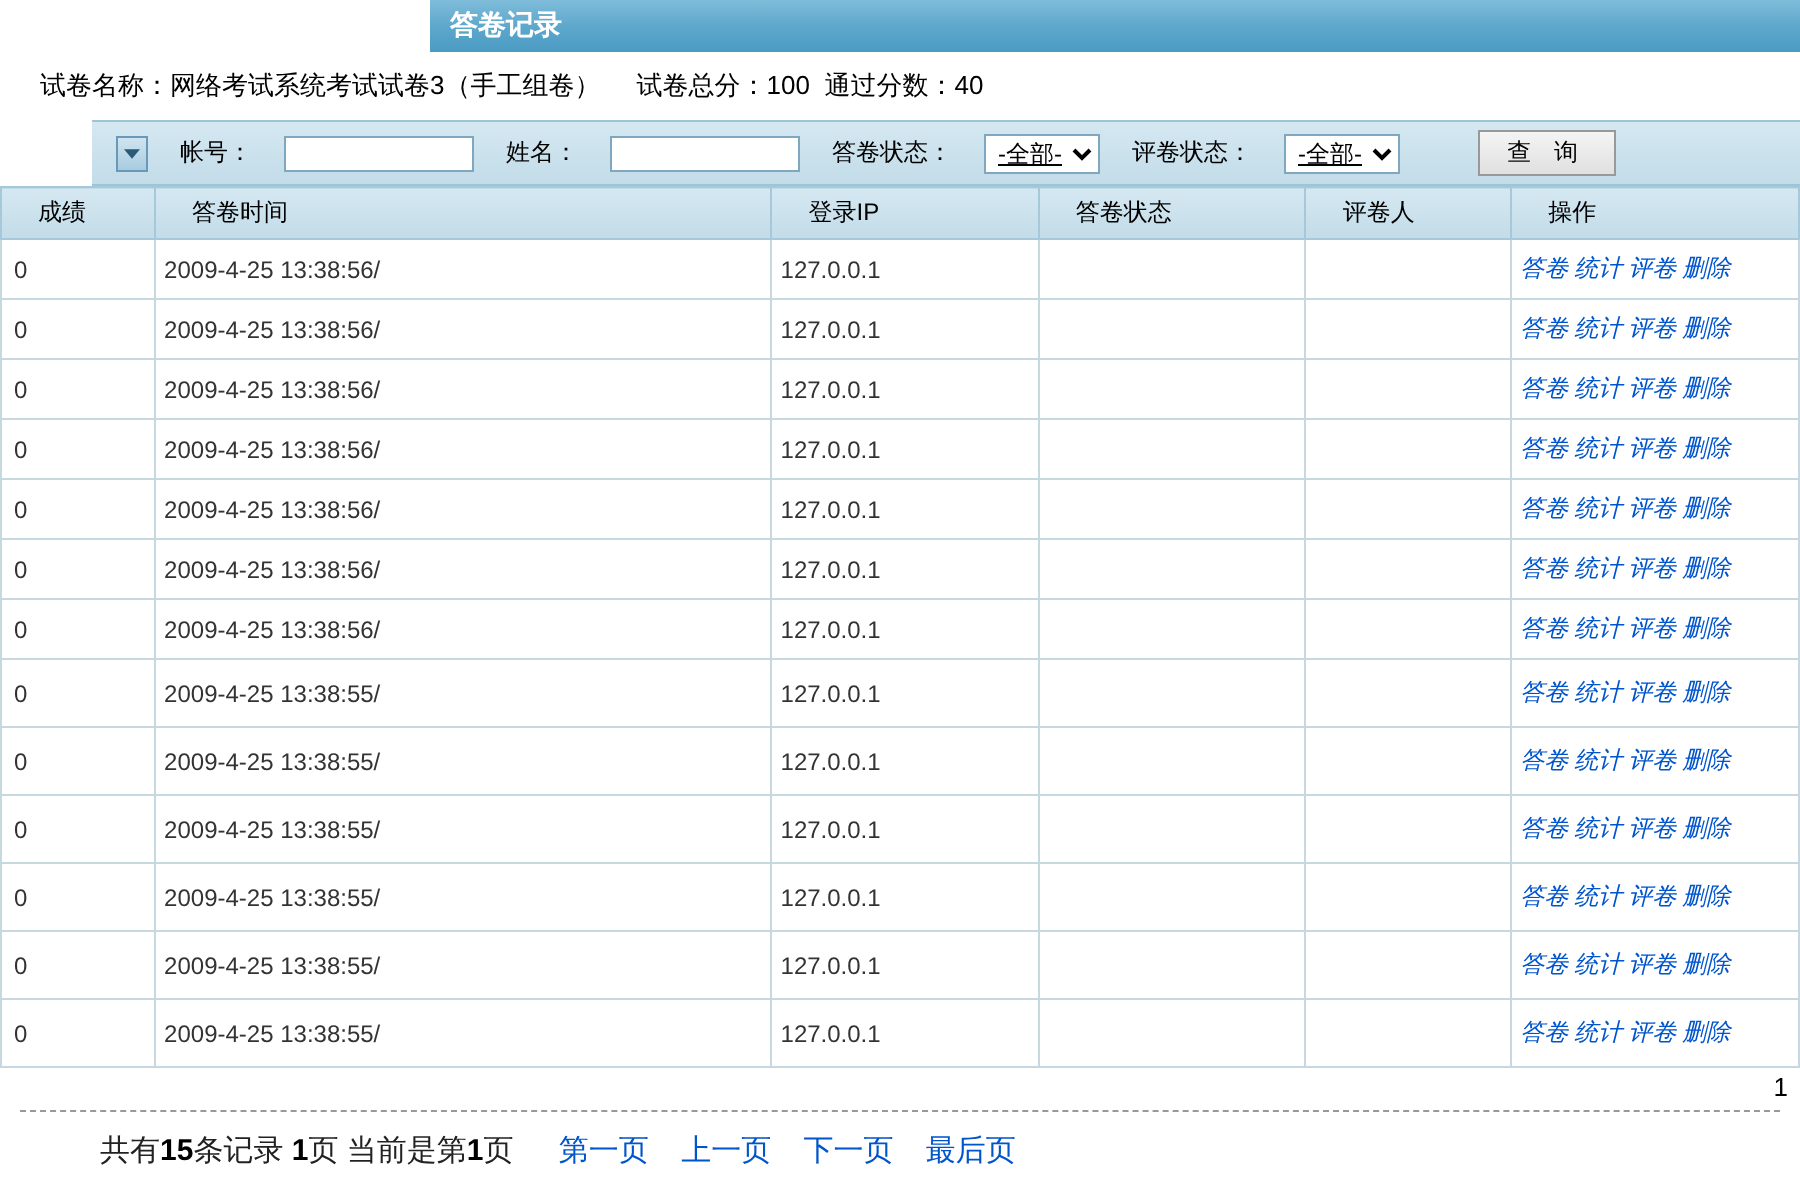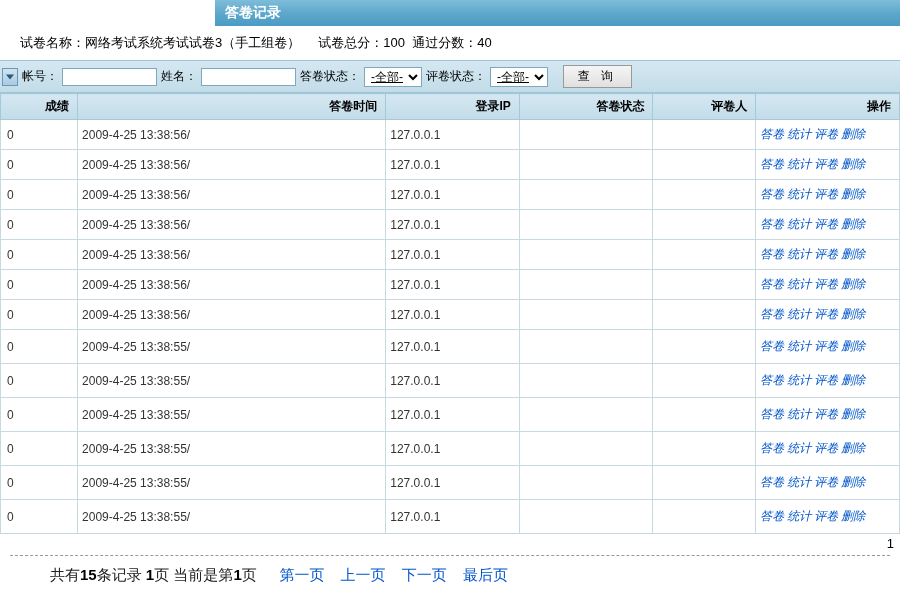--- a/index.html
+++ b/index.html
@@ -1,26 +1,26 @@
 <!DOCTYPE html>
 <html><head>
   <meta charset="utf-8">
   <style>
     * { box-sizing: border-box; margin: 0; padding: 0; }
     body { font-family: "SimSun", "Microsoft YaHei", Arial, sans-serif; font-size: 12px; background: #fff; width: 900px; }
     .title-bar { background: linear-gradient(to bottom, #7fbcda 0%, #5ea8cc 50%, #4a9bc4 100%); color: #fff; padding: 4px 10px; font-size: 14px; font-weight: bold; margin-left: 215px; }
     .info-bar { padding: 8px 20px; font-size: 13px; color: #000; }
-    .filter-bar { background: linear-gradient(to bottom, #d5e8f2 0%, #c2dce8 100%); border-top: 1px solid #9cc5d8; border-bottom: 1px solid #9cc5d8; padding: 4px 2px; display: flex; align-items: center; gap: 4px; }
+    .filter-bar { background: linear-gradient(to bottom, #d5e8f2 0%, #c2dce8 100%); border-top: 1px solid #9cc5d8; border-bottom: 1px solid #9cc5d8; padding: 4px 12px; display: flex; align-items: center; gap: 16px; margin-left: 46px; }
     .filter-bar select, .filter-bar input[type="text"] { border: 1px solid #7fa8c0; font-size: 12px; padding: 1px 2px; background: #fff; }
     .filter-bar input[type="text"] { width: 95px; height: 18px; }
     .filter-bar select { height: 20px; text-decoration: underline; }
     .filter-bar label { color: #000; }
     .btn { background: linear-gradient(to bottom, #f5f5f5, #e0e0e0); border: 1px solid #999; padding: 2px 14px; cursor: pointer; letter-spacing: 4px; font-size: 12px; }
     table { width: 100%; border-collapse: collapse; table-layout: fixed; }
-    thead th { background: linear-gradient(to bottom, #d5e8f2 0%, #c2dce8 100%); border: 1px solid #a5c9db; padding: 4px 8px; font-weight: bold; text-align: right; font-size: 12px; }
+    thead th { background: linear-gradient(to bottom, #d5e8f2 0%, #c2dce8 100%); border: 1px solid #a5c9db; padding: 4px 18px; font-weight: normal; text-align: left; font-size: 12px; }
     tbody td { border: 1px solid #c8d8e0; padding: 6px 4px; text-align: left; font-size: 12px; color: #333; vertical-align: middle; height: 29px; }
     tbody td.score-cell { padding-left: 6px; }
     tbody td.op-cell { white-space: nowrap; }
     tbody td.op-cell a { color: #0055cc; text-decoration: none; margin-right: 3px; cursor: pointer; font-style: italic; }
     .col-score { width: 75px; }
     .col-time { width: 300px; }
     .col-ip { width: 130px; }
     .col-status { width: 130px; }
     .col-grader { width: 100px; }
     .col-op { width: 140px; }

